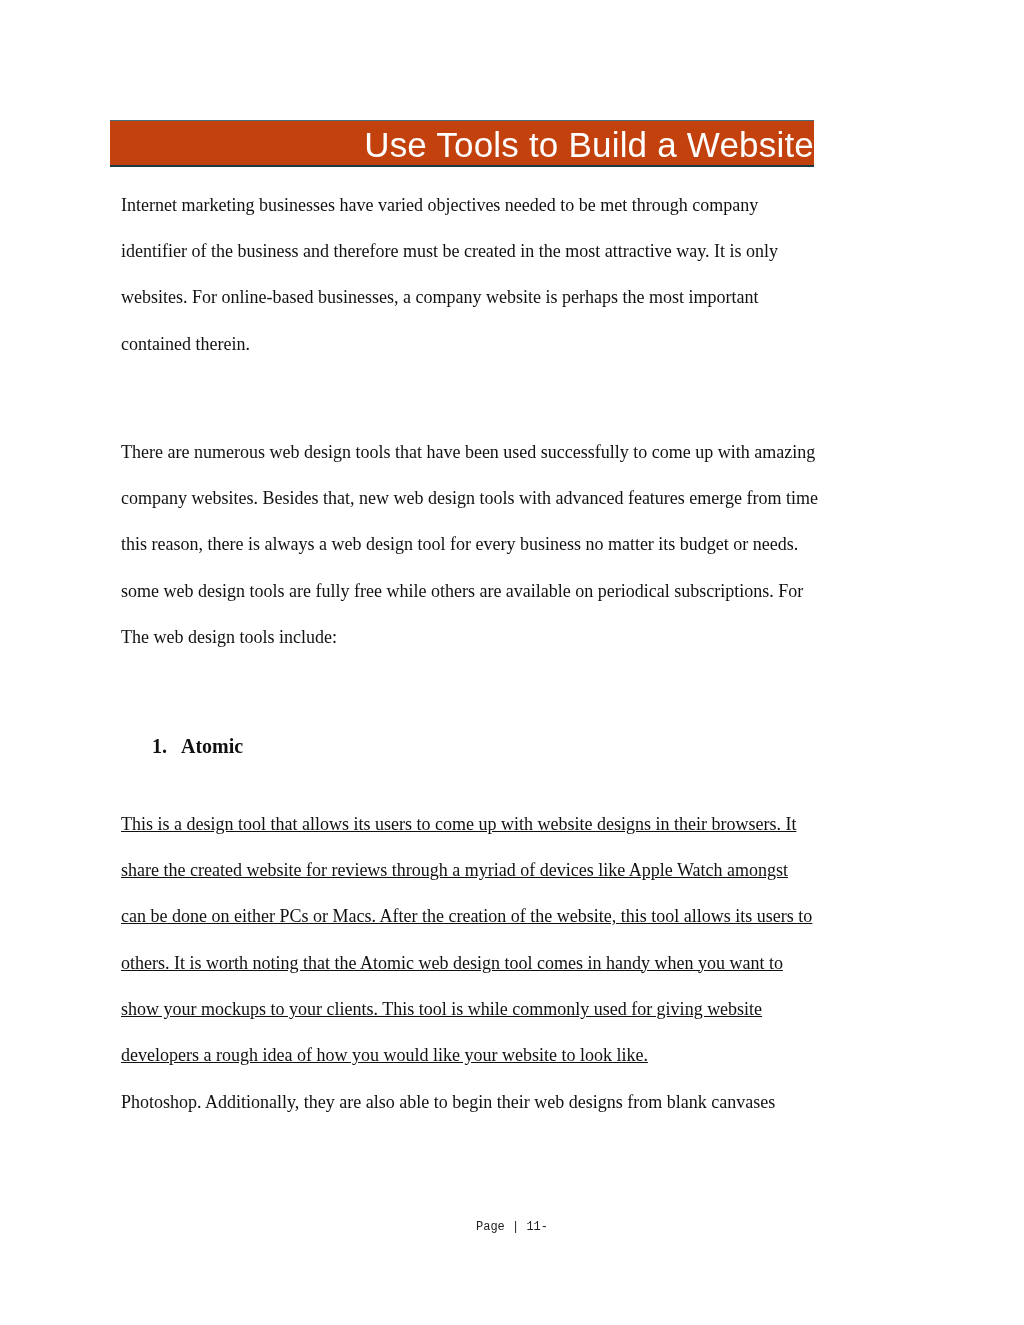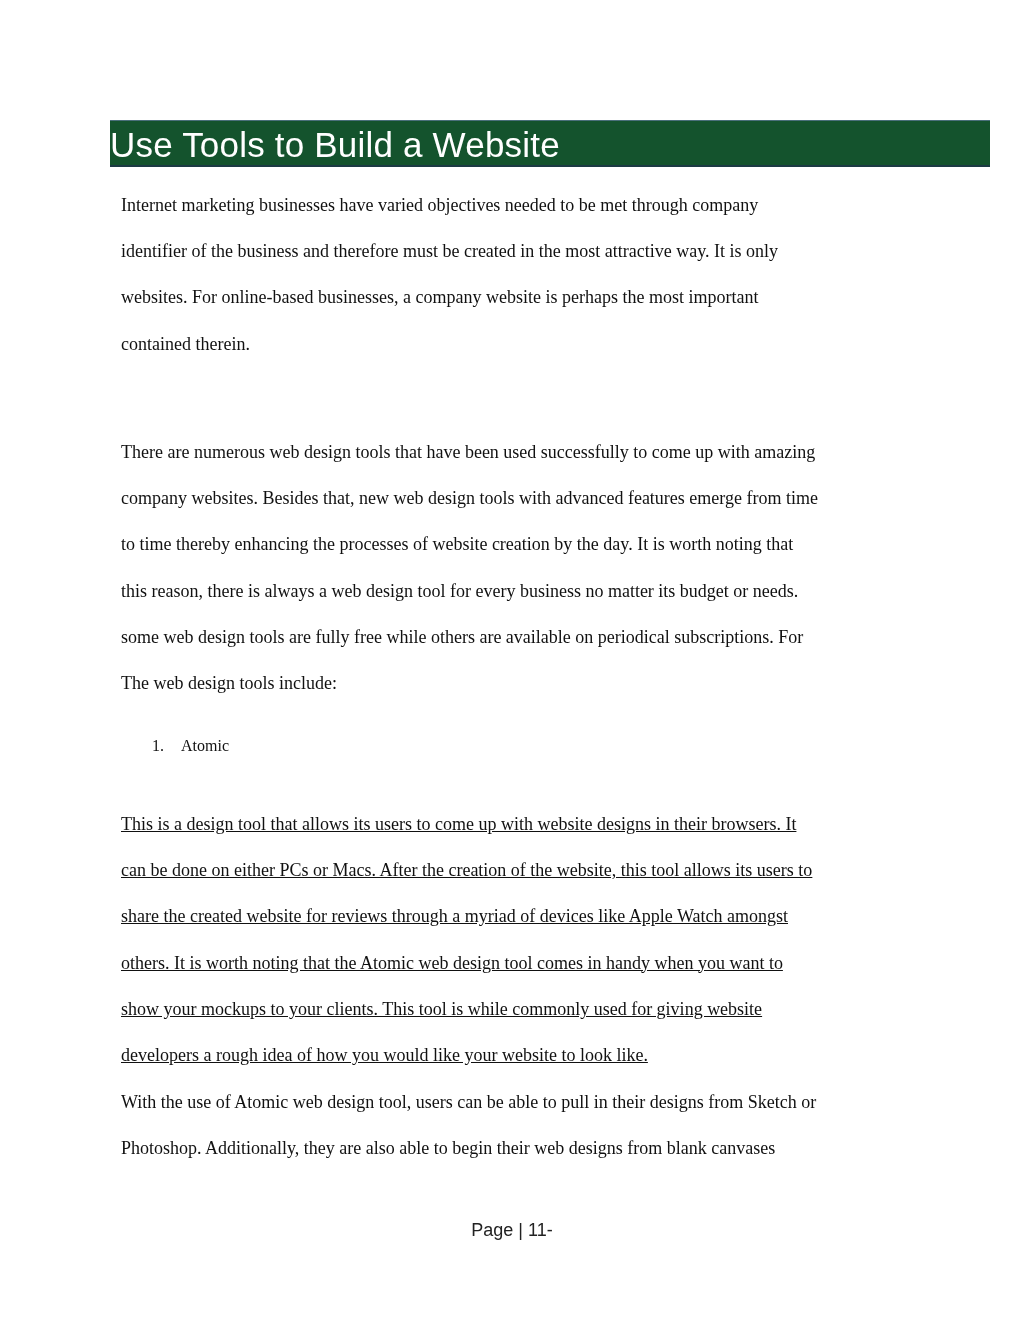--- a/index.html
+++ b/index.html
@@ -12,29 +12,29 @@
       height: 1325px;
       position: relative;
       overflow: hidden;
       font-family: "Liberation Serif", serif;
       color: #111111;
     }
     .title-bar {
       position: absolute;
       left: 110px;
       top: 120px;
-      width: 880px;
+      width: 704px;
       height: 47px;
-      background: #14532d;
+      background: #c2410c;
       border-top: 1px solid #4a6f7b;
       border-bottom: 2px solid #1c3a44;
       box-sizing: border-box;
       display: flex;
       align-items: center;
-      justify-content: flex-start;
+      justify-content: flex-end;
     }
     .title-bar h1 {
       margin: 0;
       font-family: "Liberation Sans", sans-serif;
       font-weight: normal;
       font-size: 35px;
       color: #ffffff;
       letter-spacing: 0.2px;
       line-height: 1;
       padding-top: 2px;
@@ -48,75 +48,73 @@
       margin: 0;
     }
     .para .line {
       display: block;
       white-space: nowrap;
     }
     .heading {
       position: absolute;
       left: 152px;
       top: 733px;
-      font-size: 16px;
-      font-weight: normal;
+      font-size: 20px;
+      font-weight: bold;
       margin: 0;
       line-height: 26px;
       white-space: nowrap;
     }
     .heading .num {
       display: inline-block;
       width: 29px;
     }
     .footer {
       position: absolute;
       left: 0;
       width: 1024px;
       top: 1220px;
       text-align: center;
-      font-family: Liberation Sans, sans-serif;
-      font-size: 18px;
+      font-family: Liberation Mono, monospace;
+      font-size: 12px;
       color: #222222;
     }
   </style>
 </head>
 <body>
 
 <div class="title-bar">
   <h1>Use Tools to Build a Website</h1>
 </div>
 
 <p class="para" style="top:182px;">
   <span class="line">Internet marketing businesses have varied objectives needed to be met through company</span>
   <span class="line">identifier of the business and therefore must be created in the most attractive way. It is only</span>
   <span class="line">websites. For online-based businesses, a company website is perhaps the most important</span>
   <span class="line">contained therein.</span>
 </p>
 
 <p class="para" style="top:429px;">
   <span class="line">There are numerous web design tools that have been used successfully to come up with amazing</span>
   <span class="line">company websites. Besides that, new web design tools with advanced features emerge from time</span>
-  <span class="line">to time thereby enhancing the processes of website creation by the day. It is worth noting that</span>
   <span class="line">this reason, there is always a web design tool for every business no matter its budget or needs.</span>
   <span class="line">some web design tools are fully free while others are available on periodical subscriptions. For</span>
   <span class="line">The web design tools include:</span>
 </p>
 
 <div class="heading">
   <span class="num">1.</span><span>Atomic</span>
 </div>
 
 <p class="para" style="top:801px;text-decoration:underline;">
   <span class="line">This is a design tool that allows its users to come up with website designs in their browsers. It</span>
+  <span class="line">share the created website for reviews through a myriad of devices like Apple Watch amongst</span>
   <span class="line">can be done on either PCs or Macs. After the creation of the website, this tool allows its users to</span>
-  <span class="line">share the created website for reviews through a myriad of devices like Apple Watch amongst</span>
   <span class="line">others. It is worth noting that the Atomic web design tool comes in handy when you want to</span>
   <span class="line">show your mockups to your clients. This tool is while commonly used for giving website</span>
   <span class="line">developers a rough idea of how you would like your website to look like.</span>
 </p>
 
 <p class="para" style="top:1079px;">
-  <span class="line">With the use of Atomic web design tool, users can be able to pull in their designs from Sketch or</span>
   <span class="line">Photoshop. Additionally, they are also able to begin their web designs from blank canvases</span>
 </p>
 
 <div class="footer">Page | 11-</div>
 
 </body></html>

